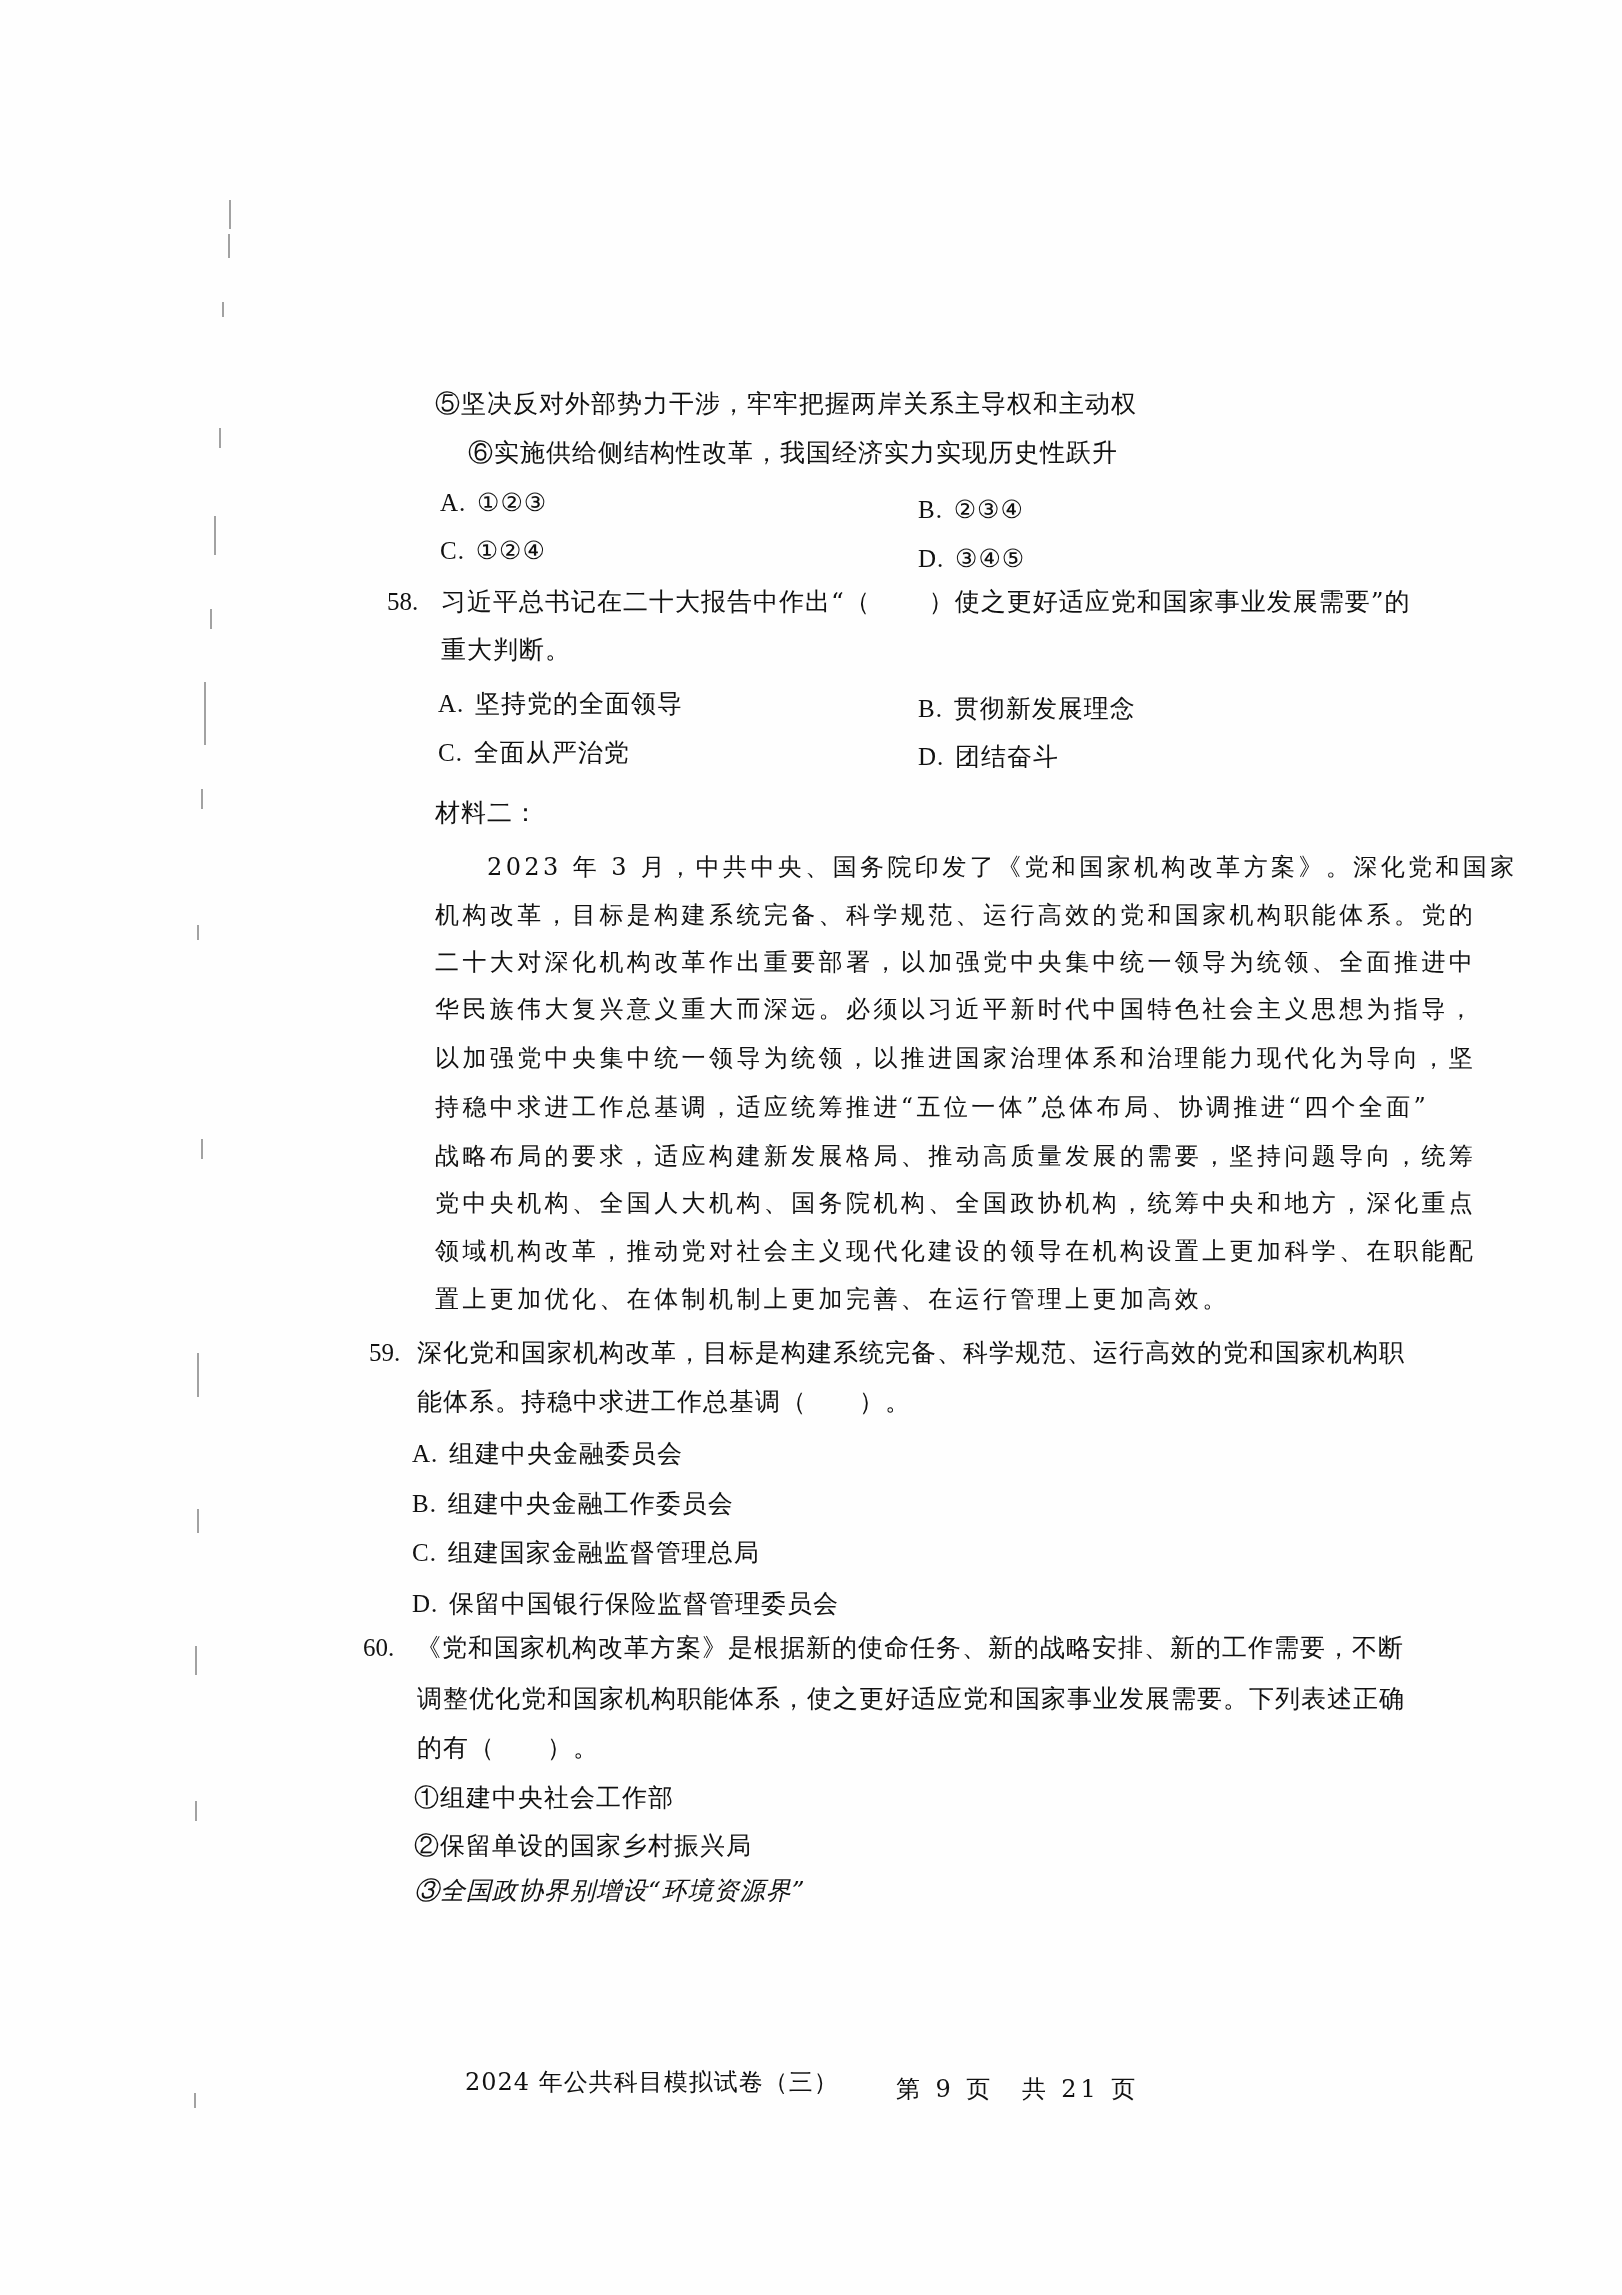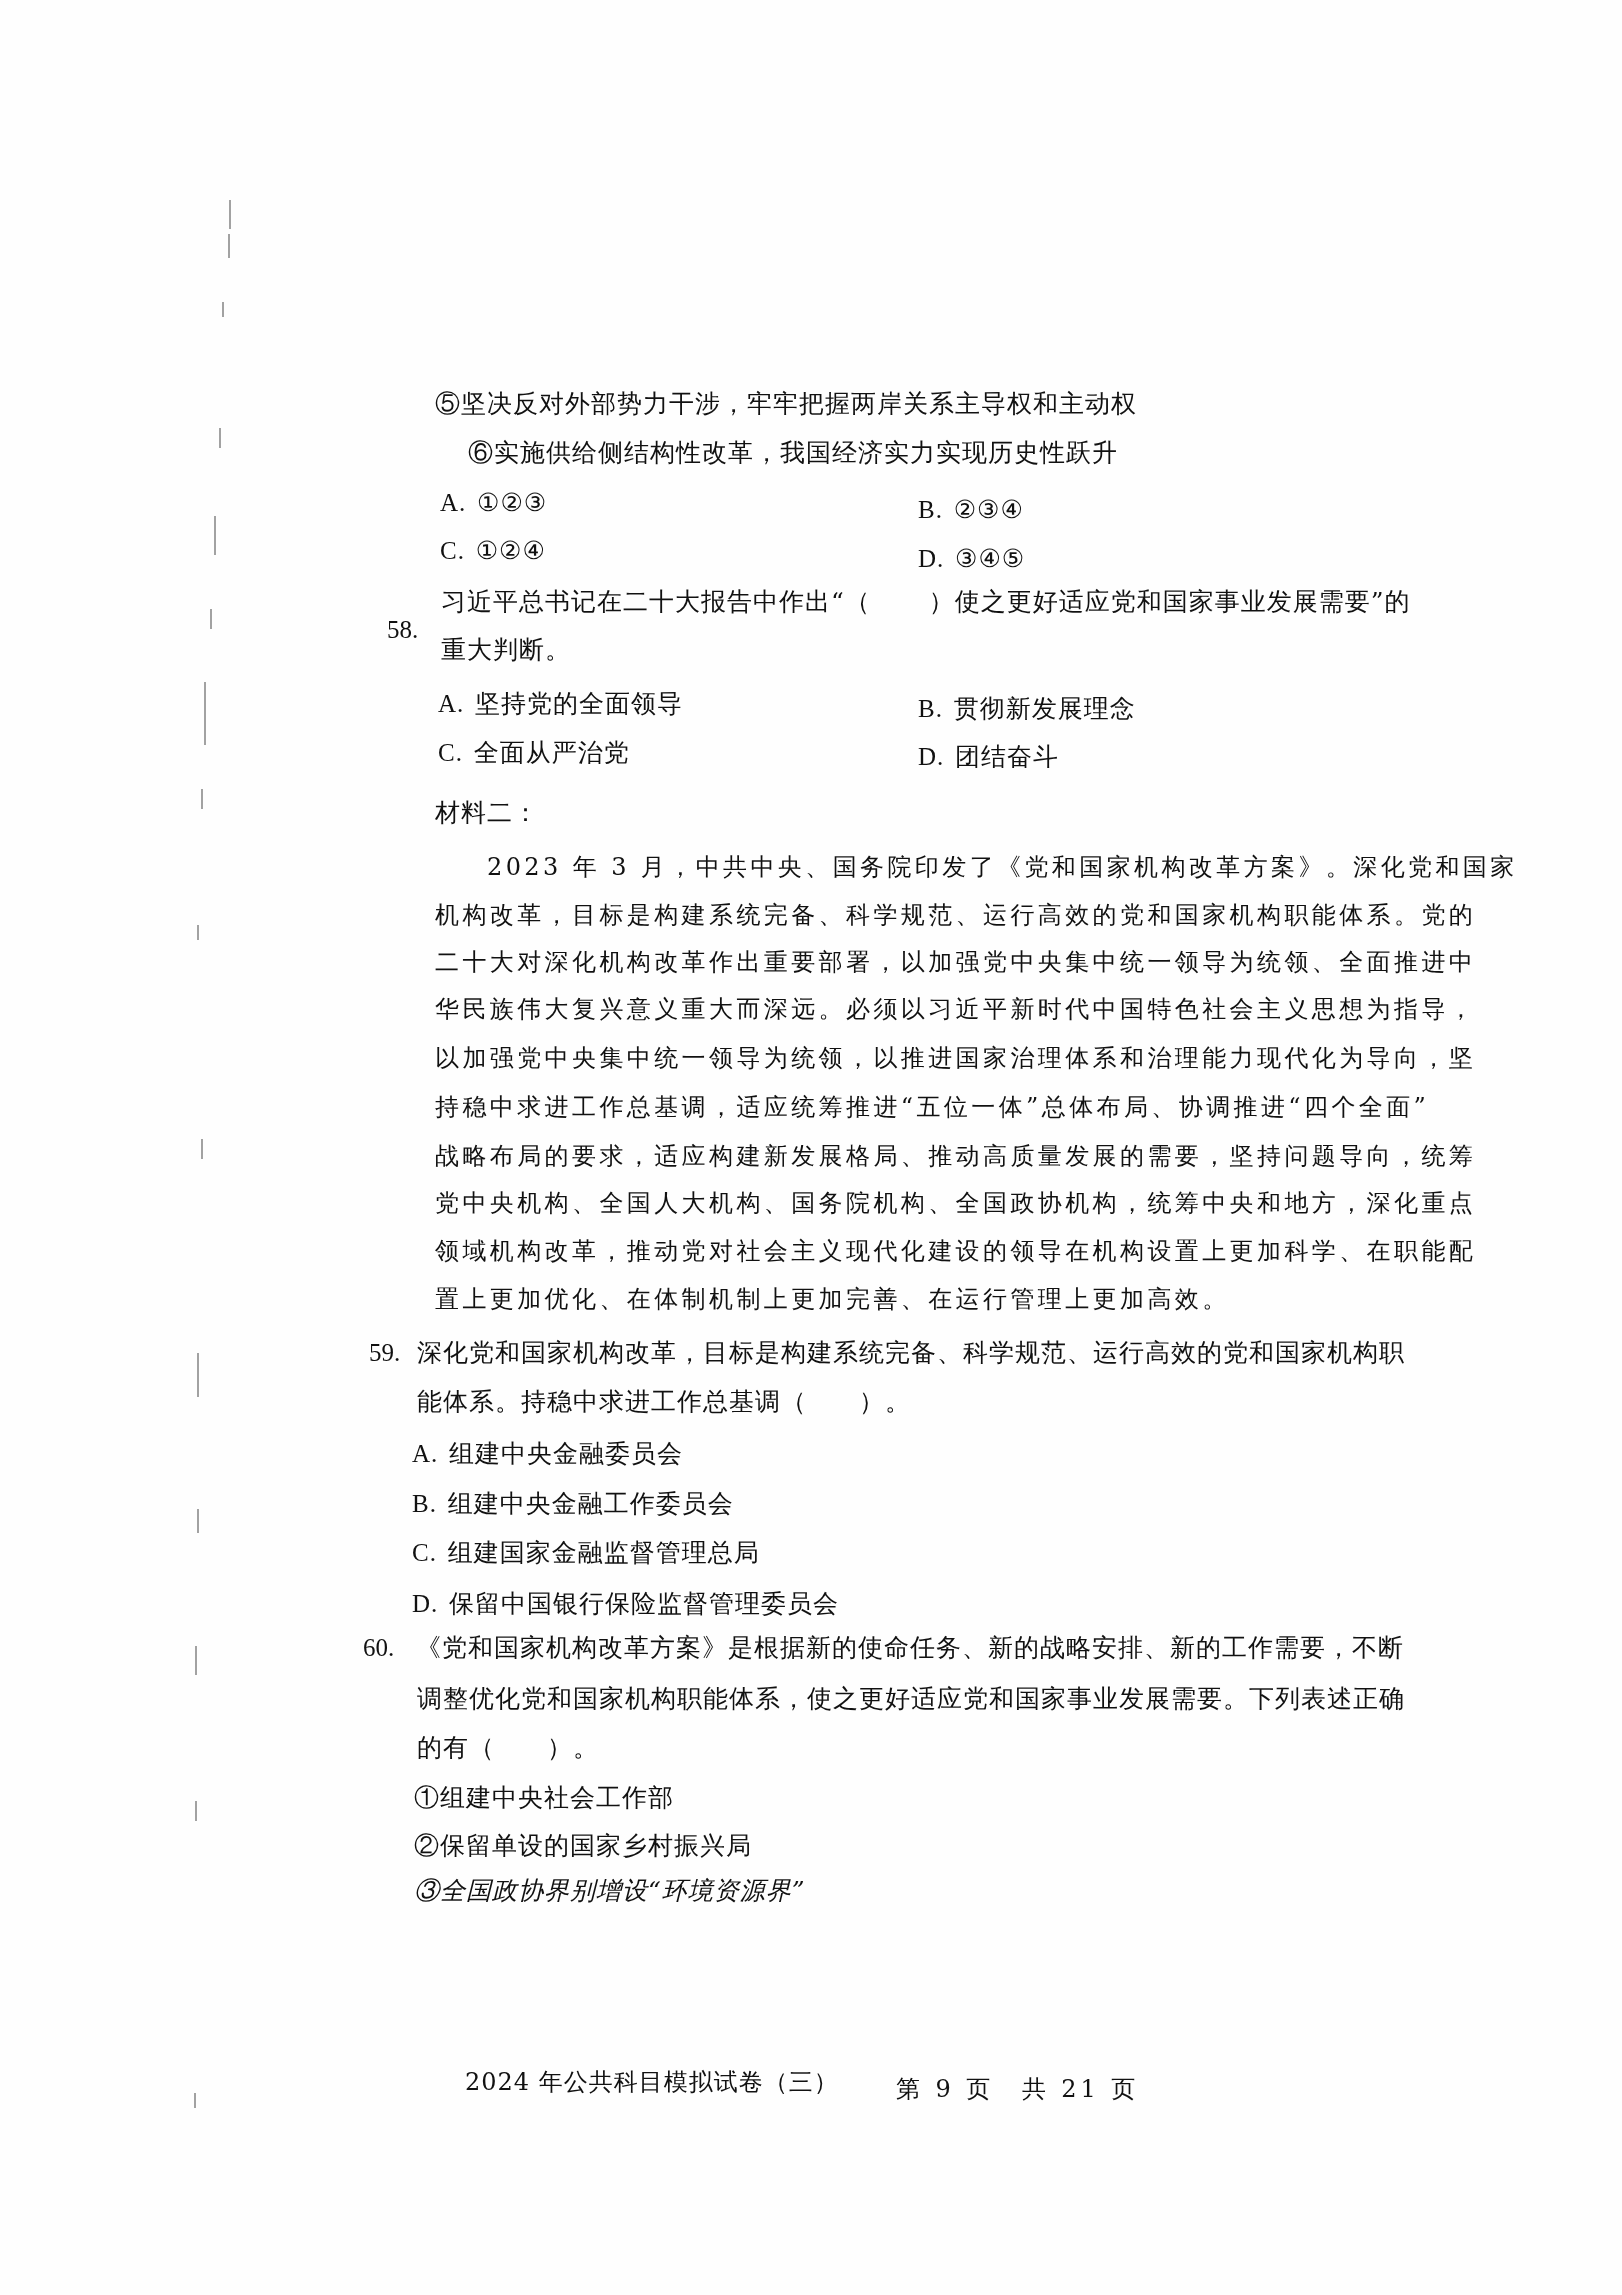--- a/index.html
+++ b/index.html
@@ -54,21 +54,21 @@
   <div class="line" style="left:918px;top:495px;">
     <span class="opt-label">B.</span><span>②③④</span>
   </div>
   <div class="line" style="left:440px;top:536px;">
     <span class="opt-label">C.</span><span>①②④</span>
   </div>
   <div class="line" style="left:918px;top:544px;">
     <span class="opt-label">D.</span><span>③④⑤</span>
   </div>
 
-  <div class="qnum" style="left:387px;top:587px;margin-top:28px;">58.</div>
+  <div class="qnum" style="left:387px;top:587px;">58.</div>
   <div class="line" style="left:441px;top:587px;">
     <span>习近平总书记在二十大报告中作出“（</span><span class="choice-blank"></span><span>）使之更好适应党和国家事业发展需要”的</span>
   </div>
   <div class="line" style="left:441px;top:635px;">重大判断。</div>
 
   <div class="line" style="left:438px;top:689px;">
     <span class="opt-label">A.</span><span>坚持党的全面领导</span>
   </div>
   <div class="line" style="left:918px;top:694px;">
     <span class="opt-label">B.</span><span>贯彻新发展理念</span>

